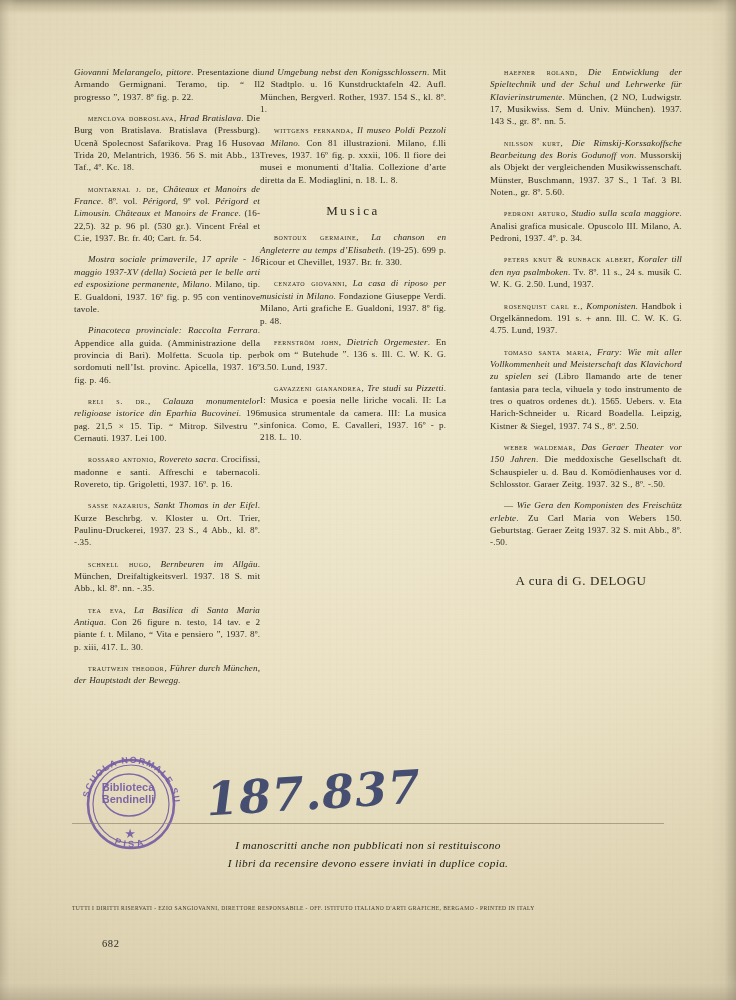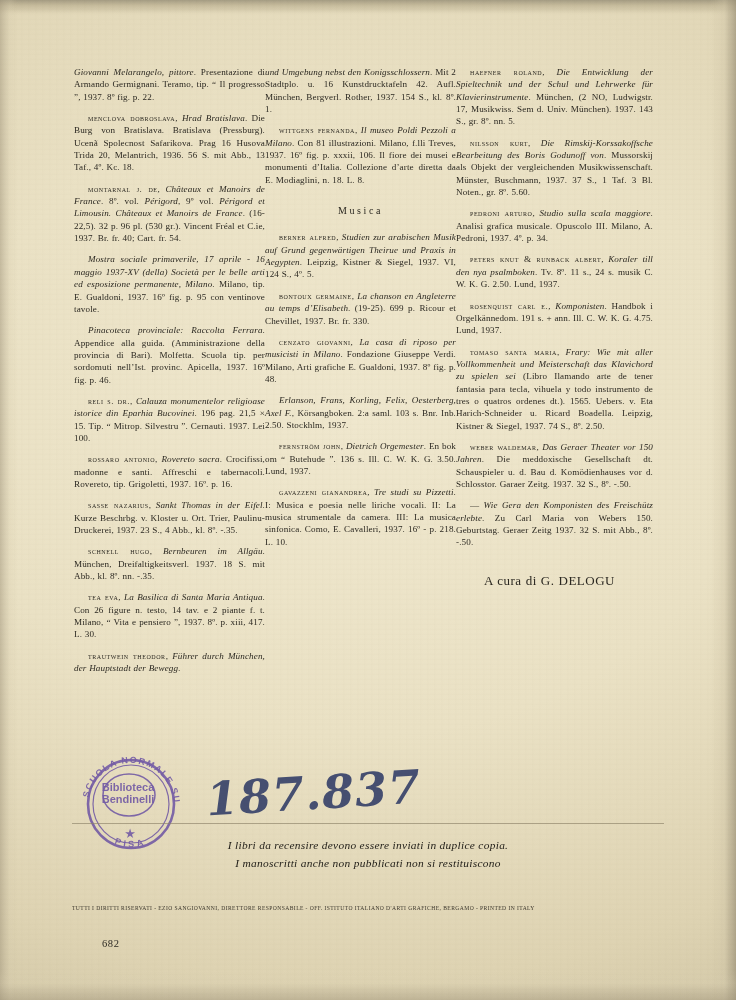--- a/index.html
+++ b/index.html
@@ -47,21 +47,21 @@
 
   
   #columns {
     position: absolute;
     left: 74px;
     top: 66px;
     width: 608px;
     display: flex;
   }
   .col { width: 191px; }
-  .col.c3 { width: 197px; }
+  .col.c3 { width: 197px; margin-left: 44px; }
 
   .entry {
     margin: 0 0 9px 0;
     font-size: 9.1px;
     line-height: 12.35px;
     text-align: justify;
     text-indent: 14px;
     letter-spacing: .12px;
     word-spacing: .3px;
     -webkit-hyphens: none;
@@ -71,21 +71,21 @@
   .sc {
     font-variant: small-caps;
     text-transform: lowercase;
     letter-spacing: .55px;
   }
   .sc::first-letter { text-transform: uppercase; }
   .it { font-style: italic; }
 
   .section-head {
     text-align: center;
-    font-size: 10px;
+    font-size: 13px;
     letter-spacing: 2.6px;
     margin: 19px 0 14px 0;
     text-indent: 0;
   }
 
   .signature {
     text-align: center;
     font-size: 13px;
     letter-spacing: .5px;
     margin-top: 26px;
@@ -190,24 +190,22 @@
         <p class="entry"><span class="sc">Rossaro Antonio</span><span>, </span><span class="it">Rovereto sacra</span><span>. Crocifissi, madonne e santi. Affreschi e tabernacoli. Rovereto, tip. Grigoletti, 1937. 16º. p. 16.</span></p>
         <p class="entry"><span class="sc">Sasse Nazarius</span><span>, </span><span class="it">Sankt Thomas in der Eifel</span><span>. Kurze Beschrbg. v. Kloster u. Ort. Trier, Paulinu-Druckerei, 1937. 23 S., 4 Abb., kl. 8º. -.35.</span></p>
         <p class="entry"><span class="sc">Schnell Hugo</span><span>, </span><span class="it">Bernbeuren im Allgäu</span><span>. München, Dreifaltigkeitsverl. 1937. 18 S. mit Abb., kl. 8º. nn. -.35.</span></p>
         <p class="entry"><span class="sc">Tea Eva</span><span>, </span><span class="it">La Basilica di Santa Maria Antiqua</span><span>. Con 26 figure n. testo, 14 tav. e 2 piante f. t. Milano, “ Vita e pensiero ”, 1937. 8º. p. xiii, 417. L. 30.</span></p>
         <p class="entry"><span class="sc">Trautwein Theodor</span><span>, </span><span class="it">Führer durch München, der Hauptstadt der Bewegg.</span></p>
       </div>
     <div class="col c2">
         <p class="entry cont"><span class="it">und Umgebung nebst den Konigsschlossern</span><span>. Mit 2 Stadtplo. u. 16 Kunstdrucktafeln 42. Aufl. München, Bergverl. Rother, 1937. 154 S., kl. 8º. 1.</span></p>
         <p class="entry"><span class="sc">Wittgens Fernanda</span><span>, </span><span class="it">Il museo Poldi Pezzoli a Milano</span><span>. Con 81 illustrazioni. Milano, f.lli Treves, 1937. 16º fig. p. xxxii, 106. Il fiore dei musei e monumenti d’Italia. Collezione d’arte diretta da E. Modiaglini, n. 18. L. 8.</span></p>
         <div class="entry section-head">Musica</div>
-        <p class="entry"><span class="sc">Berner Alfred</span><span>, </span><span class="it">Studien zur arabischen Musik auf Grund gegenwärtigen Theirue und Praxis in Aegypten</span><span>. Leipzig, Kistner &amp; Siegel, 1937. VI, 124 S., 4º. 5.</span></p>
         <p class="entry"><span class="sc">Bontoux Germaine</span><span>, </span><span class="it">La chanson en Angleterre au temps d’Elisabeth</span><span>. (19-25). 699 p. Ricour et Chevillet, 1937. Br. fr. 330.</span></p>
         <p class="entry"><span class="sc">Cenzato Giovanni</span><span>, </span><span class="it">La casa di riposo per musicisti in Milano</span><span>. Fondazione Giuseppe Verdi. Milano, Arti grafiche E. Gualdoni, 1937. 8º fig. p. 48.</span></p>
-        <p class="entry"><span class="it">Erlanson, Frans, Korling, Felix, Oesterberg, Axel F.</span><span>, Körsangboken. 2:a saml. 103 s. Bnr. Inb. 2.50. Stockhlm, 1937.</span></p>
         <p class="entry"><span class="sc">Fernström John</span><span>, </span><span class="it">Dietrich Orgemester</span><span>. En bok om “ Butehude ”. 136 s. Ill. C. W. K. G. 3.50. Lund, 1937.</span></p>
         <p class="entry"><span class="sc">Gavazzeni Gianandrea</span><span>, </span><span class="it">Tre studi su Pizzetti</span><span>. I: Musica e poesia nelle liriche vocali. II: La musica strumentale da camera. III: La musica sinfonica. Como, E. Cavalleri, 1937. 16º - p. 218. L. 10.</span></p>
       </div>
     <div class="col c3">
         <p class="entry"><span class="sc">Haefner Roland</span><span>, </span><span class="it">Die Entwicklung der Spieltechnik und der Schul und Lehrwerke für Klavierinstrumente</span><span>. München, (2 NO, Ludwigstr. 17, Musikwiss. Sem d. Univ. München). 1937. 143 S., gr. 8º. nn. 5.</span></p>
         <p class="entry"><span class="sc">Nilsson Kurt</span><span>, </span><span class="it">Die Rimskij-Korssakoffsche Bearbeitung des Boris Godunoff von</span><span>. Mussorskij als Objekt der vergleichenden Musikwissenschaft. Münster, Buschmann, 1937. 37 S., 1 Taf. 3 Bl. Noten., gr. 8º. 5.60.</span></p>
         <p class="entry"><span class="sc">Pedroni Arturo</span><span>, </span><span class="it">Studio sulla scala maggiore</span><span>. Analisi grafica musicale. Opuscolo III. Milano, A. Pedroni, 1937. 4º. p. 34.</span></p>
         <p class="entry"><span class="sc">Peters Knut &amp; Runback Albert</span><span>, </span><span class="it">Koraler till den nya psalmboken</span><span>. Tv. 8º. 11 s., 24 s. musik C. W. K. G. 2.50. Lund, 1937.</span></p>
         <p class="entry"><span class="sc">Rosenquist Carl E.</span><span>, </span><span class="it">Komponisten</span><span>. Handbok i Orgelkännedom. 191 s. + ann. Ill. C. W. K. G. 4.75. Lund, 1937.</span></p>
         <p class="entry"><span class="sc">Tomaso Santa Maria</span><span>, </span><span class="it">Frary: Wie mit aller Vollkommenheit und Meisterschaft das Klavichord zu spielen sei</span><span> (Libro Ilamando arte de tener fantasia para tecla, vihuela y todo instrumento de tres o quatros ordenes dt.). 1565. Uebers. v. Eta Harich-Schneider u. Ricard Boadella. Leipzig, Kistner &amp; Siegel, 1937. 74 S., 8º. 2.50.</span></p>
@@ -238,22 +236,22 @@
       <text x="52" y="51" text-anchor="middle" font-family="Liberation Sans, sans-serif" font-size="11" font-weight="bold" fill="#5a3fa0" opacity="0.92">Bendinelli</text>
       <text x="54" y="86" text-anchor="middle" font-size="13" fill="#5a3fa0" opacity="0.9">★</text>
     </svg>
   </div>
 
   <div id="accession">187.837</div>
 
   <div id="rule"></div>
 
   <div id="notes">
+    <div>I manoscritti anche non pubblicati non si restituiscono</div>
     <div>I libri da recensire devono essere inviati in duplice copia.</div>
-    <div>I manoscritti anche non pubblicati non si restituiscono</div>
   </div>
 
   <div id="colophon">TUTTI I DIRITTI RISERVATI - EZIO SANGIOVANNI, DIRETTORE RESPONSABILE - OFF. ISTITUTO ITALIANO D'ARTI GRAFICHE, BERGAMO - PRINTED IN ITALY</div>
 
   <div id="folio">682</div>
 
   <div class="grain"></div>
 </div>
 
 </body></html>

